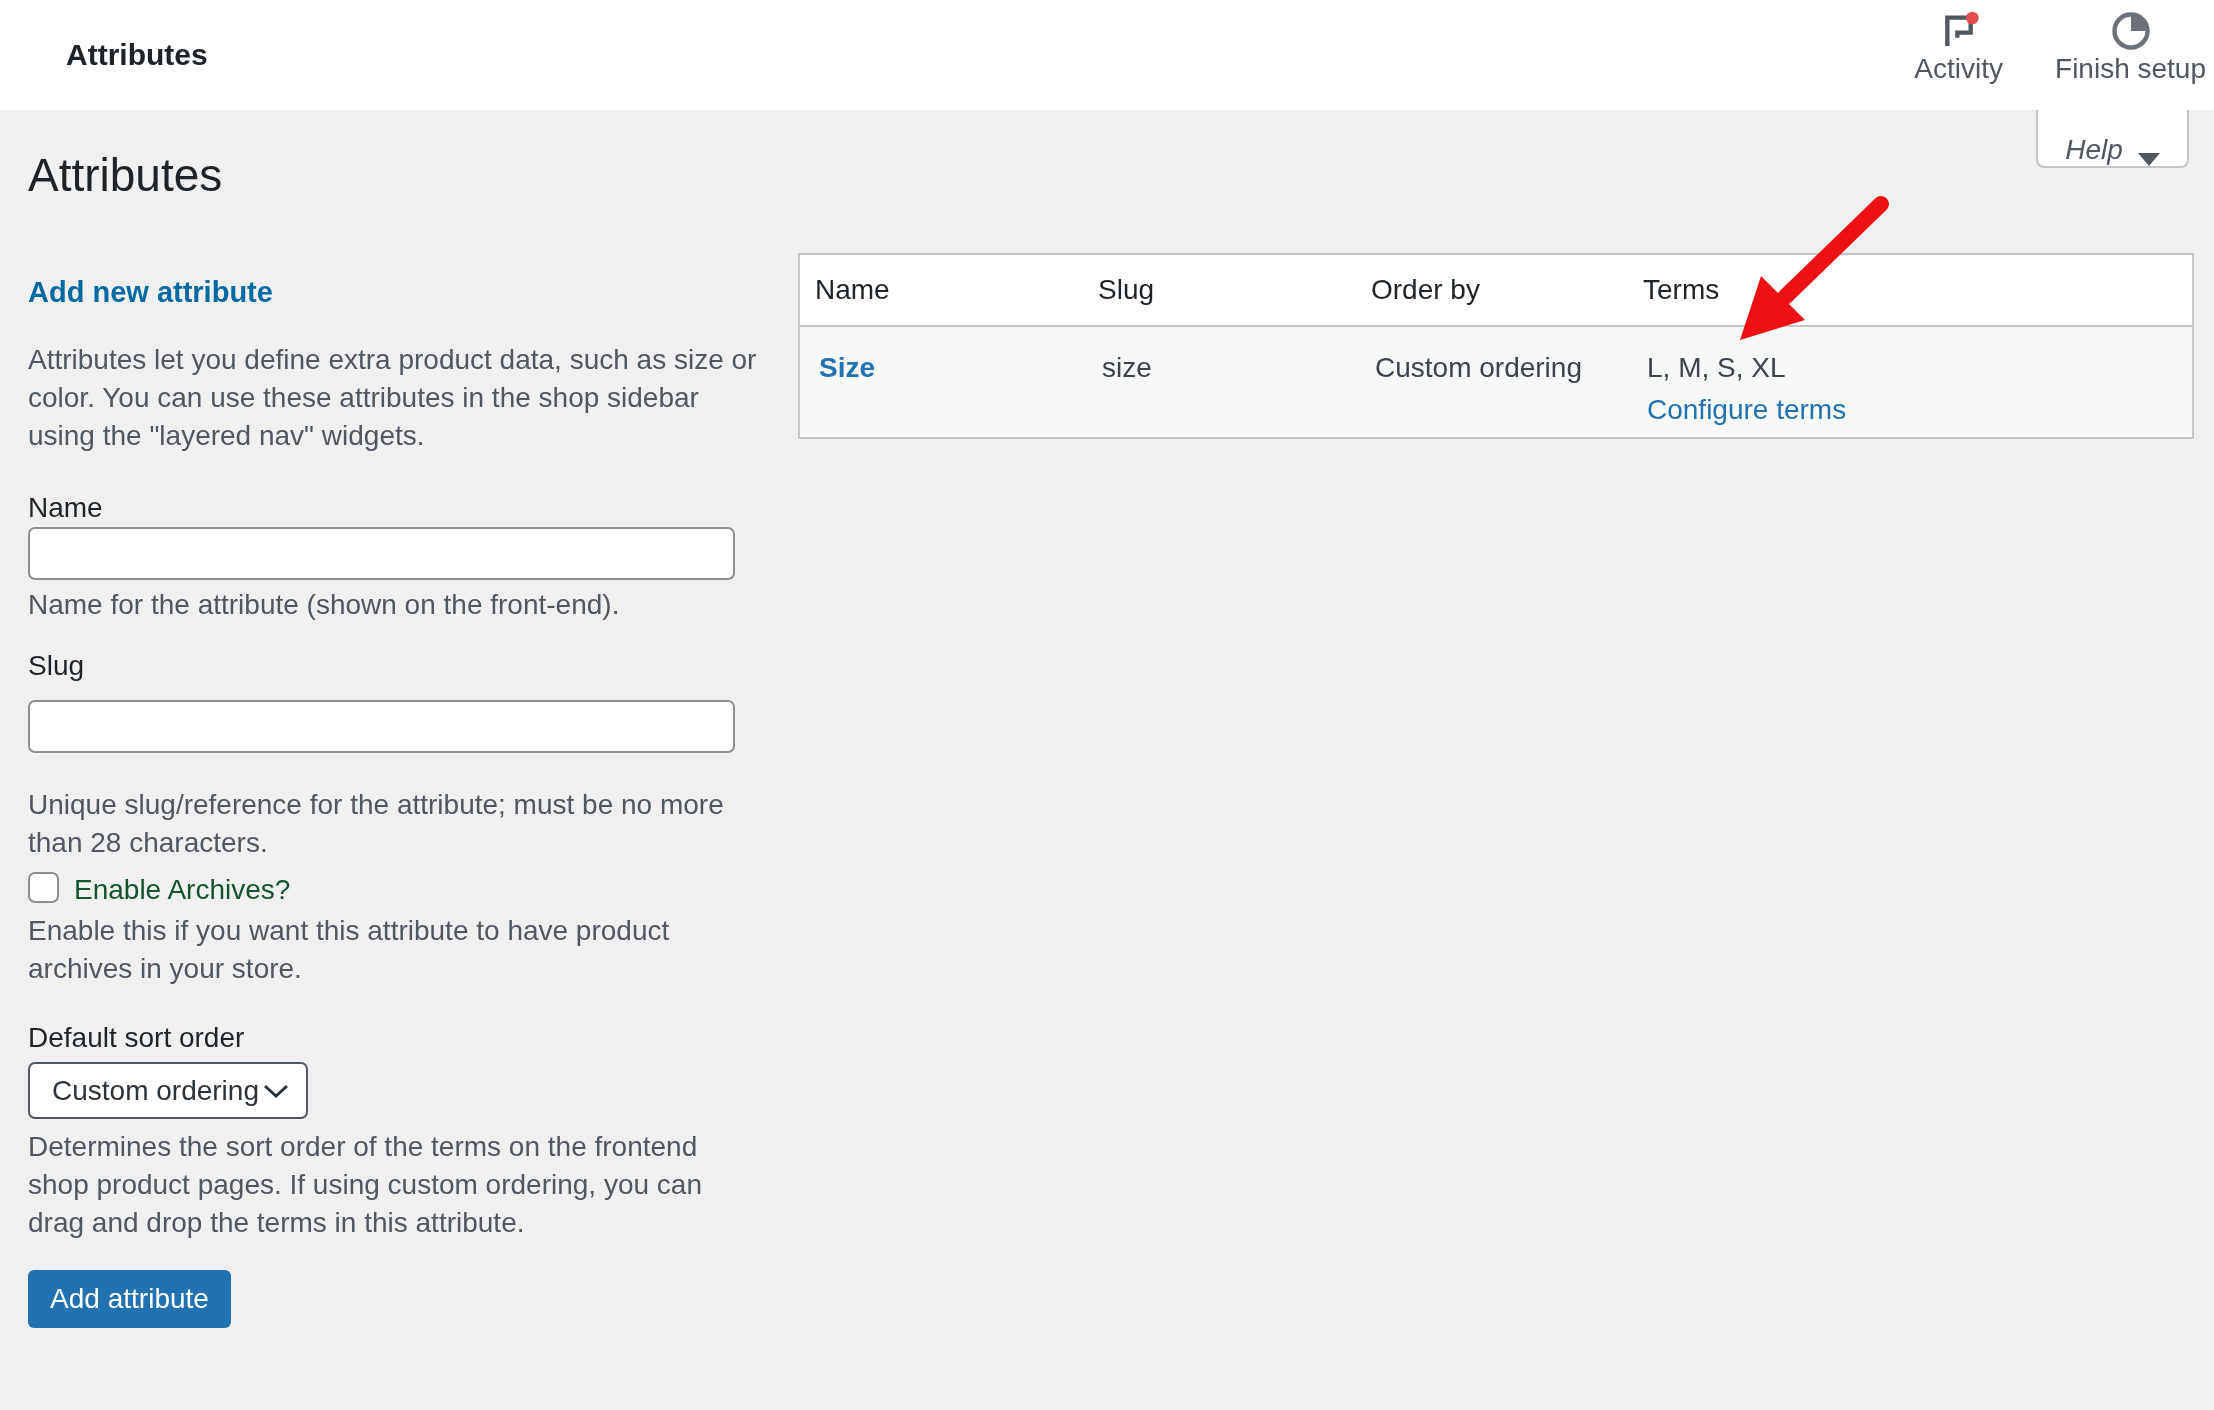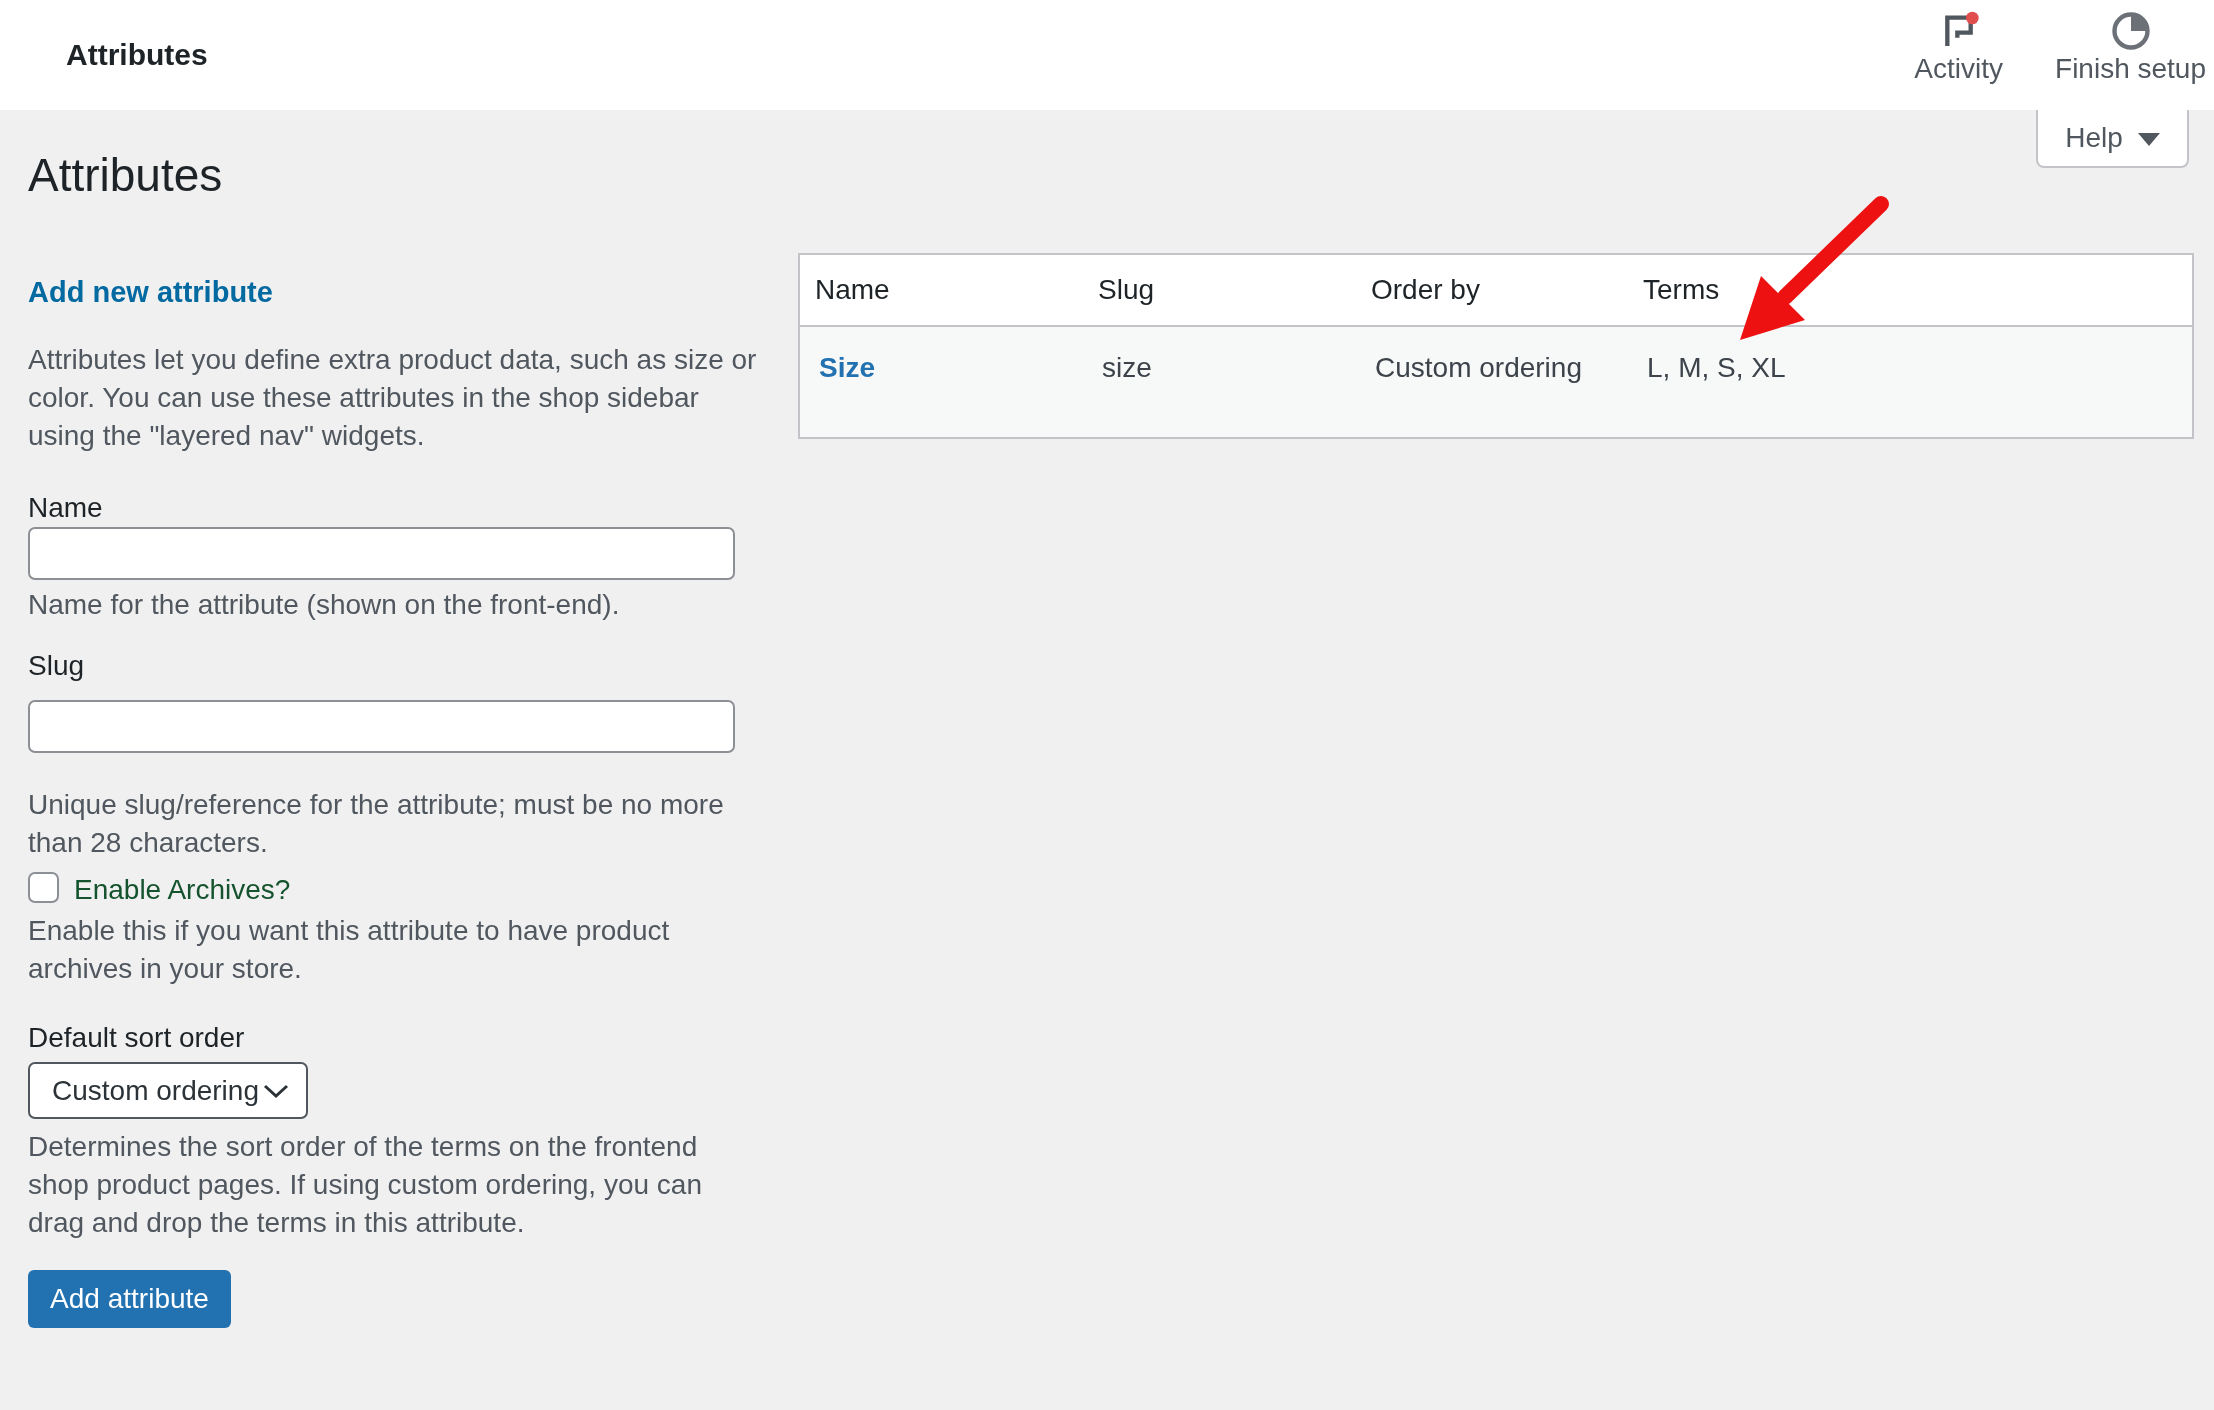--- a/index.html
+++ b/index.html
@@ -12,22 +12,22 @@
   .topbar-title { position: absolute; left: 66px; top: 0; height: 110px; display: flex; align-items: center;
                   font-size: 30px; font-weight: bold; color: #1d2327; }
   .topbar-actions { position: absolute; right: 8px; top: 10px; display: flex; gap: 52px; }
   .topbar-item { display: flex; flex-direction: column; align-items: center; cursor: pointer; }
   .topbar-item .icon { height: 42px; display: flex; align-items: center; justify-content: center; }
   .topbar-item-label { font-size: 28px; color: #50575e; line-height: 34px; }
 
   
   .help-tab { position: absolute; left: 2036px; top: 110px; width: 153px; height: 58px; background: #ffffff;
               border: 2px solid #c3c4c7; border-top: none; border-radius: 0 0 8px 8px;
-              display: flex; align-items: center; justify-content: center; gap: 15px;
-              font-size: 28px; color: #50575e; cursor: pointer; }
+              display: flex; align-items: flex-end; justify-content: center; gap: 15px;
+              font-size: 28px; color: #50575e; cursor: pointer; font-style: italic; }
   .help-caret { width: 0; height: 0; border-left: 11px solid transparent; border-right: 11px solid transparent;
                 border-top: 13px solid #50575e; margin-top: 3px; }
 
   .page-title { position: absolute; left: 28px; top: 148px; font-size: 46px; font-weight: 400; color: #1d2327; }
 
   
   .h3 { position: absolute; left: 28px; top: 276px; font-size: 29px; font-weight: bold; color: #0369a1; }
   .desc { position: absolute; left: 28px; top: 341px; width: 735px; font-size: 28px; line-height: 38px; color: #50575e; }
   .field-label { position: absolute; left: 28px; font-size: 28px; color: #1d2327; }
   .text-input { position: absolute; left: 28px; width: 707px; height: 53px; background: #fff;
@@ -131,20 +131,21 @@
       <div class="t-cell">Terms</div>
     </div>
     <div class="t-row">
       <div class="t-cell">
         <a class="name-link">Size</a>
       </div>
       <div class="t-cell">size</div>
       <div class="t-cell">Custom ordering</div>
       <div class="t-cell">
         <span>L, M, S, XL</span>
+        <a class="terms-link">Configure terms</a>
       </div>
     </div>
   </div>
 
   <svg class="arrow-svg" width="230" height="200" viewBox="0 0 230 200">
     <line x1="181" y1="24" x2="85" y2="117" stroke="#ee1111" stroke-width="16" stroke-linecap="round"></line>
     <polygon points="40,160 61,96 105,140" fill="#ee1111"></polygon>
   </svg>
 
 </div>

